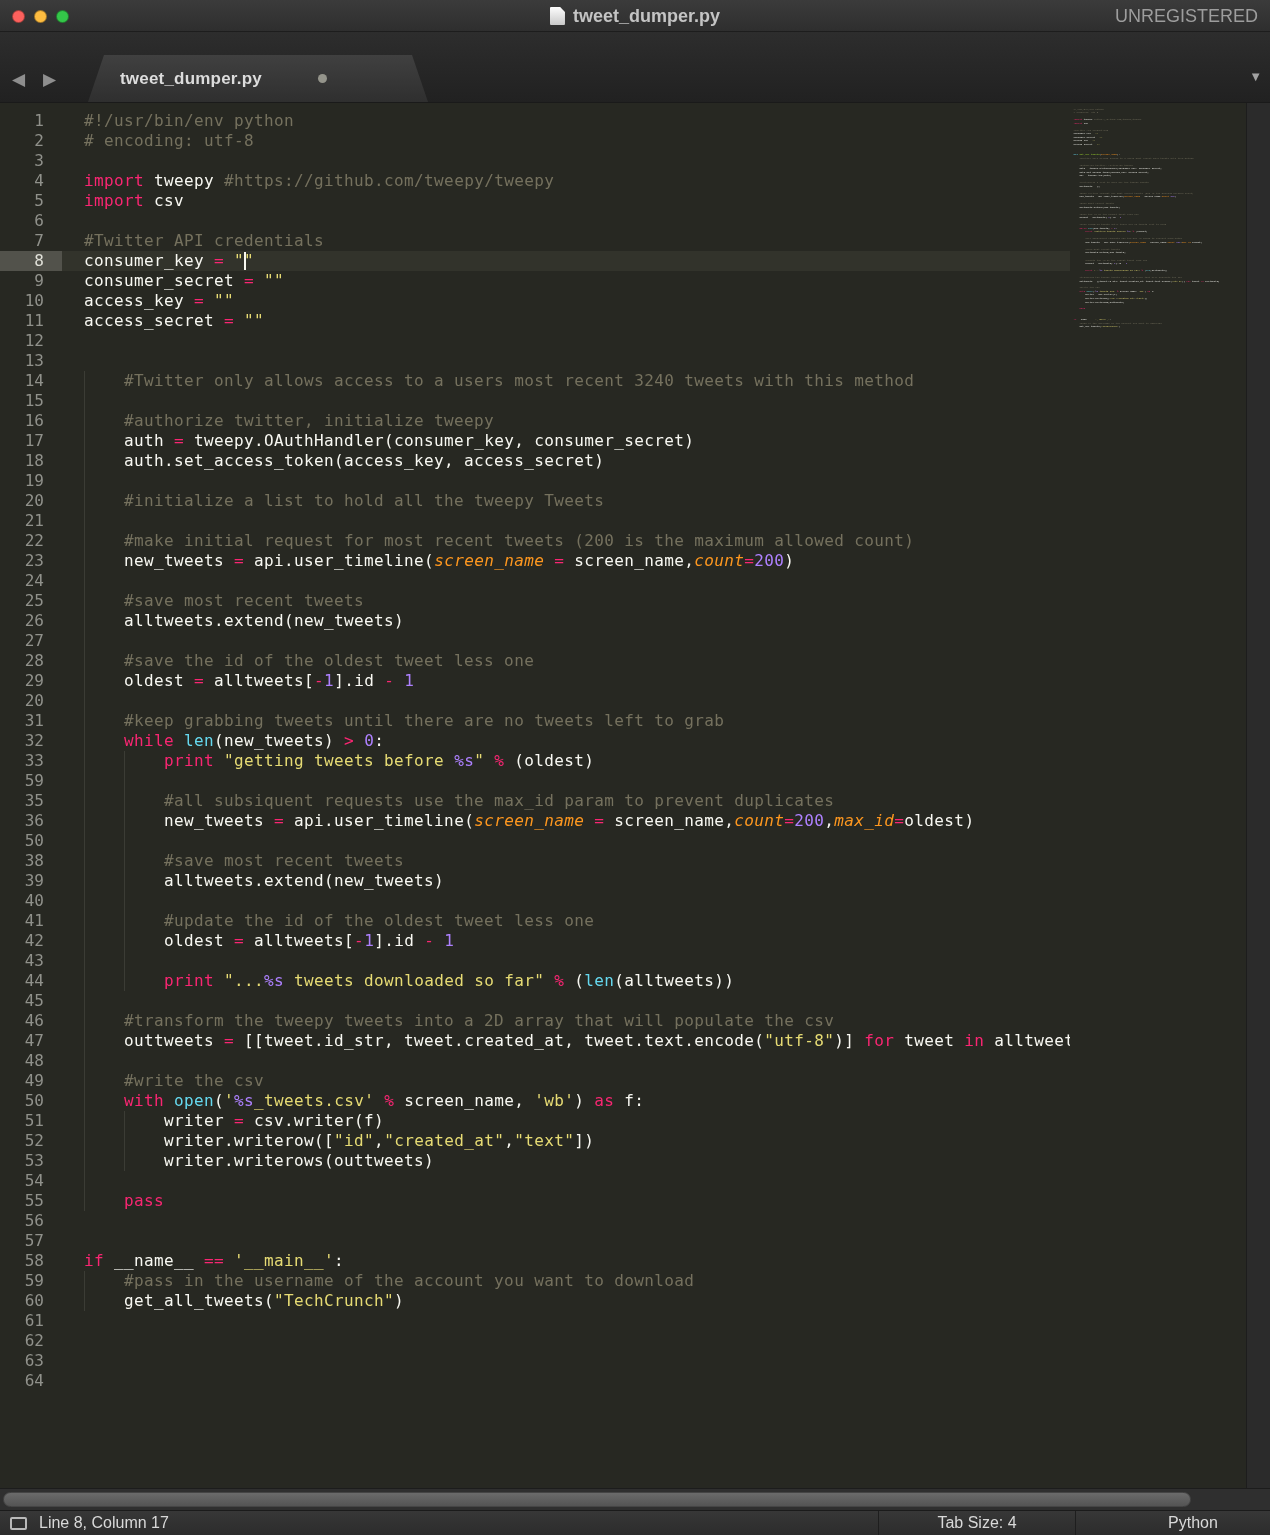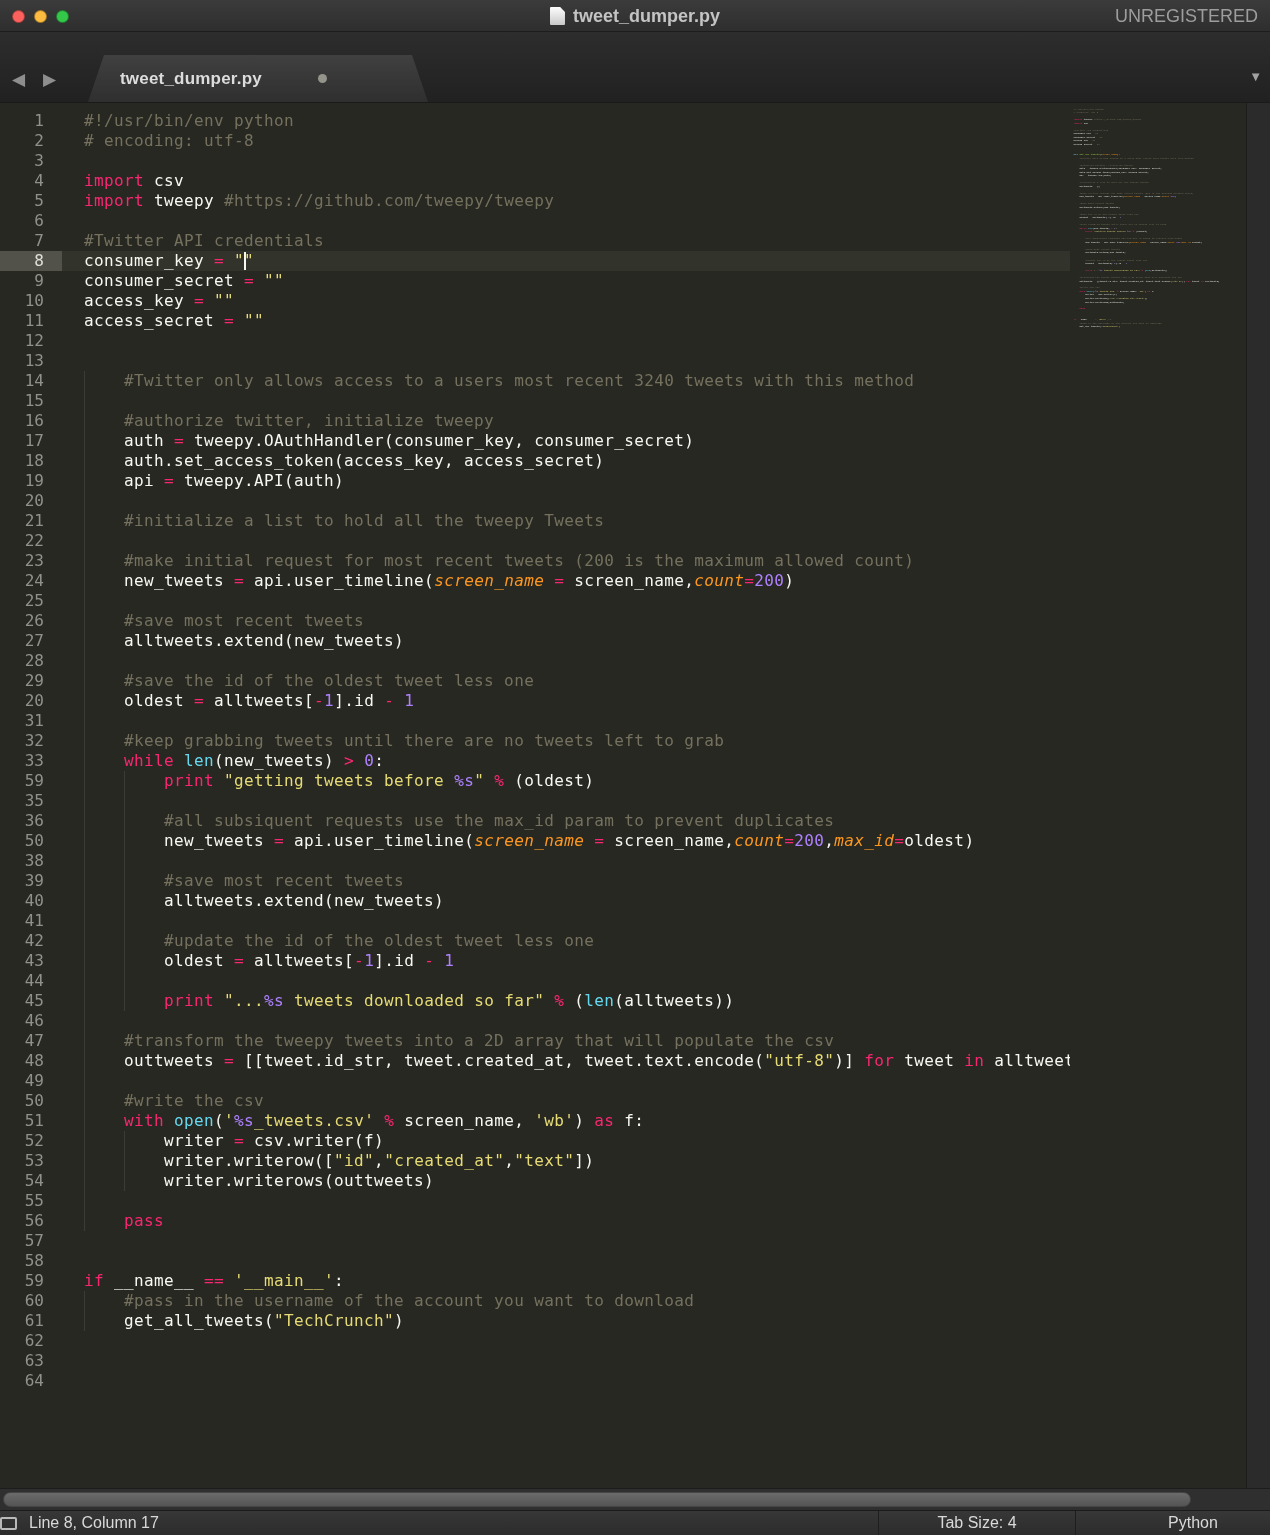--- a/index.html
+++ b/index.html
@@ -113,21 +113,21 @@
     border:1px solid #454545;
   }
 
   
   .statusbar {
     height:25px; background:linear-gradient(#373737,#2c2c2c);
     border-top:1px solid #1b1b1b;
     display:flex; align-items:center;
     color: var(--statusbar-text); font-size:16px;
   }
-  .sb-left { display:flex; align-items:center; gap:12px; flex:1; }
+  .sb-left { display:flex; align-items:center; gap:12px; padding-left:10px; flex:1; }
   .panel-icon { width:17px; height:13px; border:2px solid #b9b9b9; border-radius:2px; }
   .sb-cell { height:100%; display:flex; align-items:center; justify-content:center; border-left:1px solid #1e1e1e; }
   .sb-cell.tabsize { width:197px;margin-left:8px; }
   .sb-cell.syntax  { width:195px;padding-left:40px; }
 </style>
 </head>
 <body>
 
 <div class="titlebar">
   <div class="traffic">
@@ -220,36 +220,35 @@
         <div class="gutter-line">61</div>
         <div class="gutter-line">62</div>
         <div class="gutter-line">63</div>
         <div class="gutter-line">64</div>
       </div>
     <div class="code">
       <div class="caret" style="top: 149px; left: 182px;"></div>
     <div class="code-line"><span class="tk-c">#!/usr/bin/env python</span></div>
         <div class="code-line"><span class="tk-c"># encoding: utf-8</span></div>
         <div class="code-line"></div>
+        <div class="code-line"><span class="tk-k">import</span><span class="tk-p"> tweepy </span><span class="tk-c">#https://github.com/tweepy/tweepy</span></div>
         <div class="code-line"><span class="tk-k">import</span><span class="tk-p"> csv</span></div>
-        <div class="code-line"><span class="tk-k">import</span><span class="tk-p"> tweepy </span><span class="tk-c">#https://github.com/tweepy/tweepy</span></div>
         <div class="code-line"></div>
         <div class="code-line"><span class="tk-c">#Twitter API credentials</span></div>
         <div class="code-line active"><span class="tk-p">consumer_key </span><span class="tk-k">=</span><span class="tk-p"> </span><span class="tk-s">""</span></div>
         <div class="code-line"><span class="tk-p">consumer_secret </span><span class="tk-k">=</span><span class="tk-p"> </span><span class="tk-s">""</span></div>
         <div class="code-line"><span class="tk-p">access_key </span><span class="tk-k">=</span><span class="tk-p"> </span><span class="tk-s">""</span></div>
         <div class="code-line"><span class="tk-p">access_secret </span><span class="tk-k">=</span><span class="tk-p"> </span><span class="tk-s">""</span></div>
         <div class="code-line"></div>
         <div class="code-line"></div>
         <div class="code-line"><span class="indent-guide">    </span><span class="tk-c">#Twitter only allows access to a users most recent 3240 tweets with this method</span></div>
         <div class="code-line"><span class="indent-guide">    </span></div>
         <div class="code-line"><span class="indent-guide">    </span><span class="tk-c">#authorize twitter, initialize tweepy</span></div>
         <div class="code-line"><span class="indent-guide">    </span><span class="tk-p">auth </span><span class="tk-k">=</span><span class="tk-p"> tweepy.OAuthHandler(consumer_key, consumer_secret)</span></div>
         <div class="code-line"><span class="indent-guide">    </span><span class="tk-p">auth.set_access_token(access_key, access_secret)</span></div>
-        <div class="code-line"><span class="indent-guide">    </span><span class="tk-p">api </span><span class="tk-k">=</span><span class="tk-p"> tweepy.API(auth)</span></div>
         <div class="code-line"><span class="indent-guide">    </span></div>
         <div class="code-line"><span class="indent-guide">    </span><span class="tk-c">#initialize a list to hold all the tweepy Tweets</span></div>
         <div class="code-line"><span class="indent-guide">    </span></div>
         <div class="code-line"><span class="indent-guide">    </span><span class="tk-c">#make initial request for most recent tweets (200 is the maximum allowed count)</span></div>
         <div class="code-line"><span class="indent-guide">    </span><span class="tk-p">new_tweets </span><span class="tk-k">=</span><span class="tk-p"> api.user_timeline(</span><span class="tk-a">screen_name</span><span class="tk-p"> </span><span class="tk-k">=</span><span class="tk-p"> screen_name,</span><span class="tk-a">count</span><span class="tk-k">=</span><span class="tk-n">200</span><span class="tk-p">)</span></div>
         <div class="code-line"><span class="indent-guide">    </span></div>
         <div class="code-line"><span class="indent-guide">    </span><span class="tk-c">#save most recent tweets</span></div>
         <div class="code-line"><span class="indent-guide">    </span><span class="tk-p">alltweets.extend(new_tweets)</span></div>
         <div class="code-line"><span class="indent-guide">    </span></div>
         <div class="code-line"><span class="indent-guide">    </span><span class="tk-c">#save the id of the oldest tweet less one</span></div>

